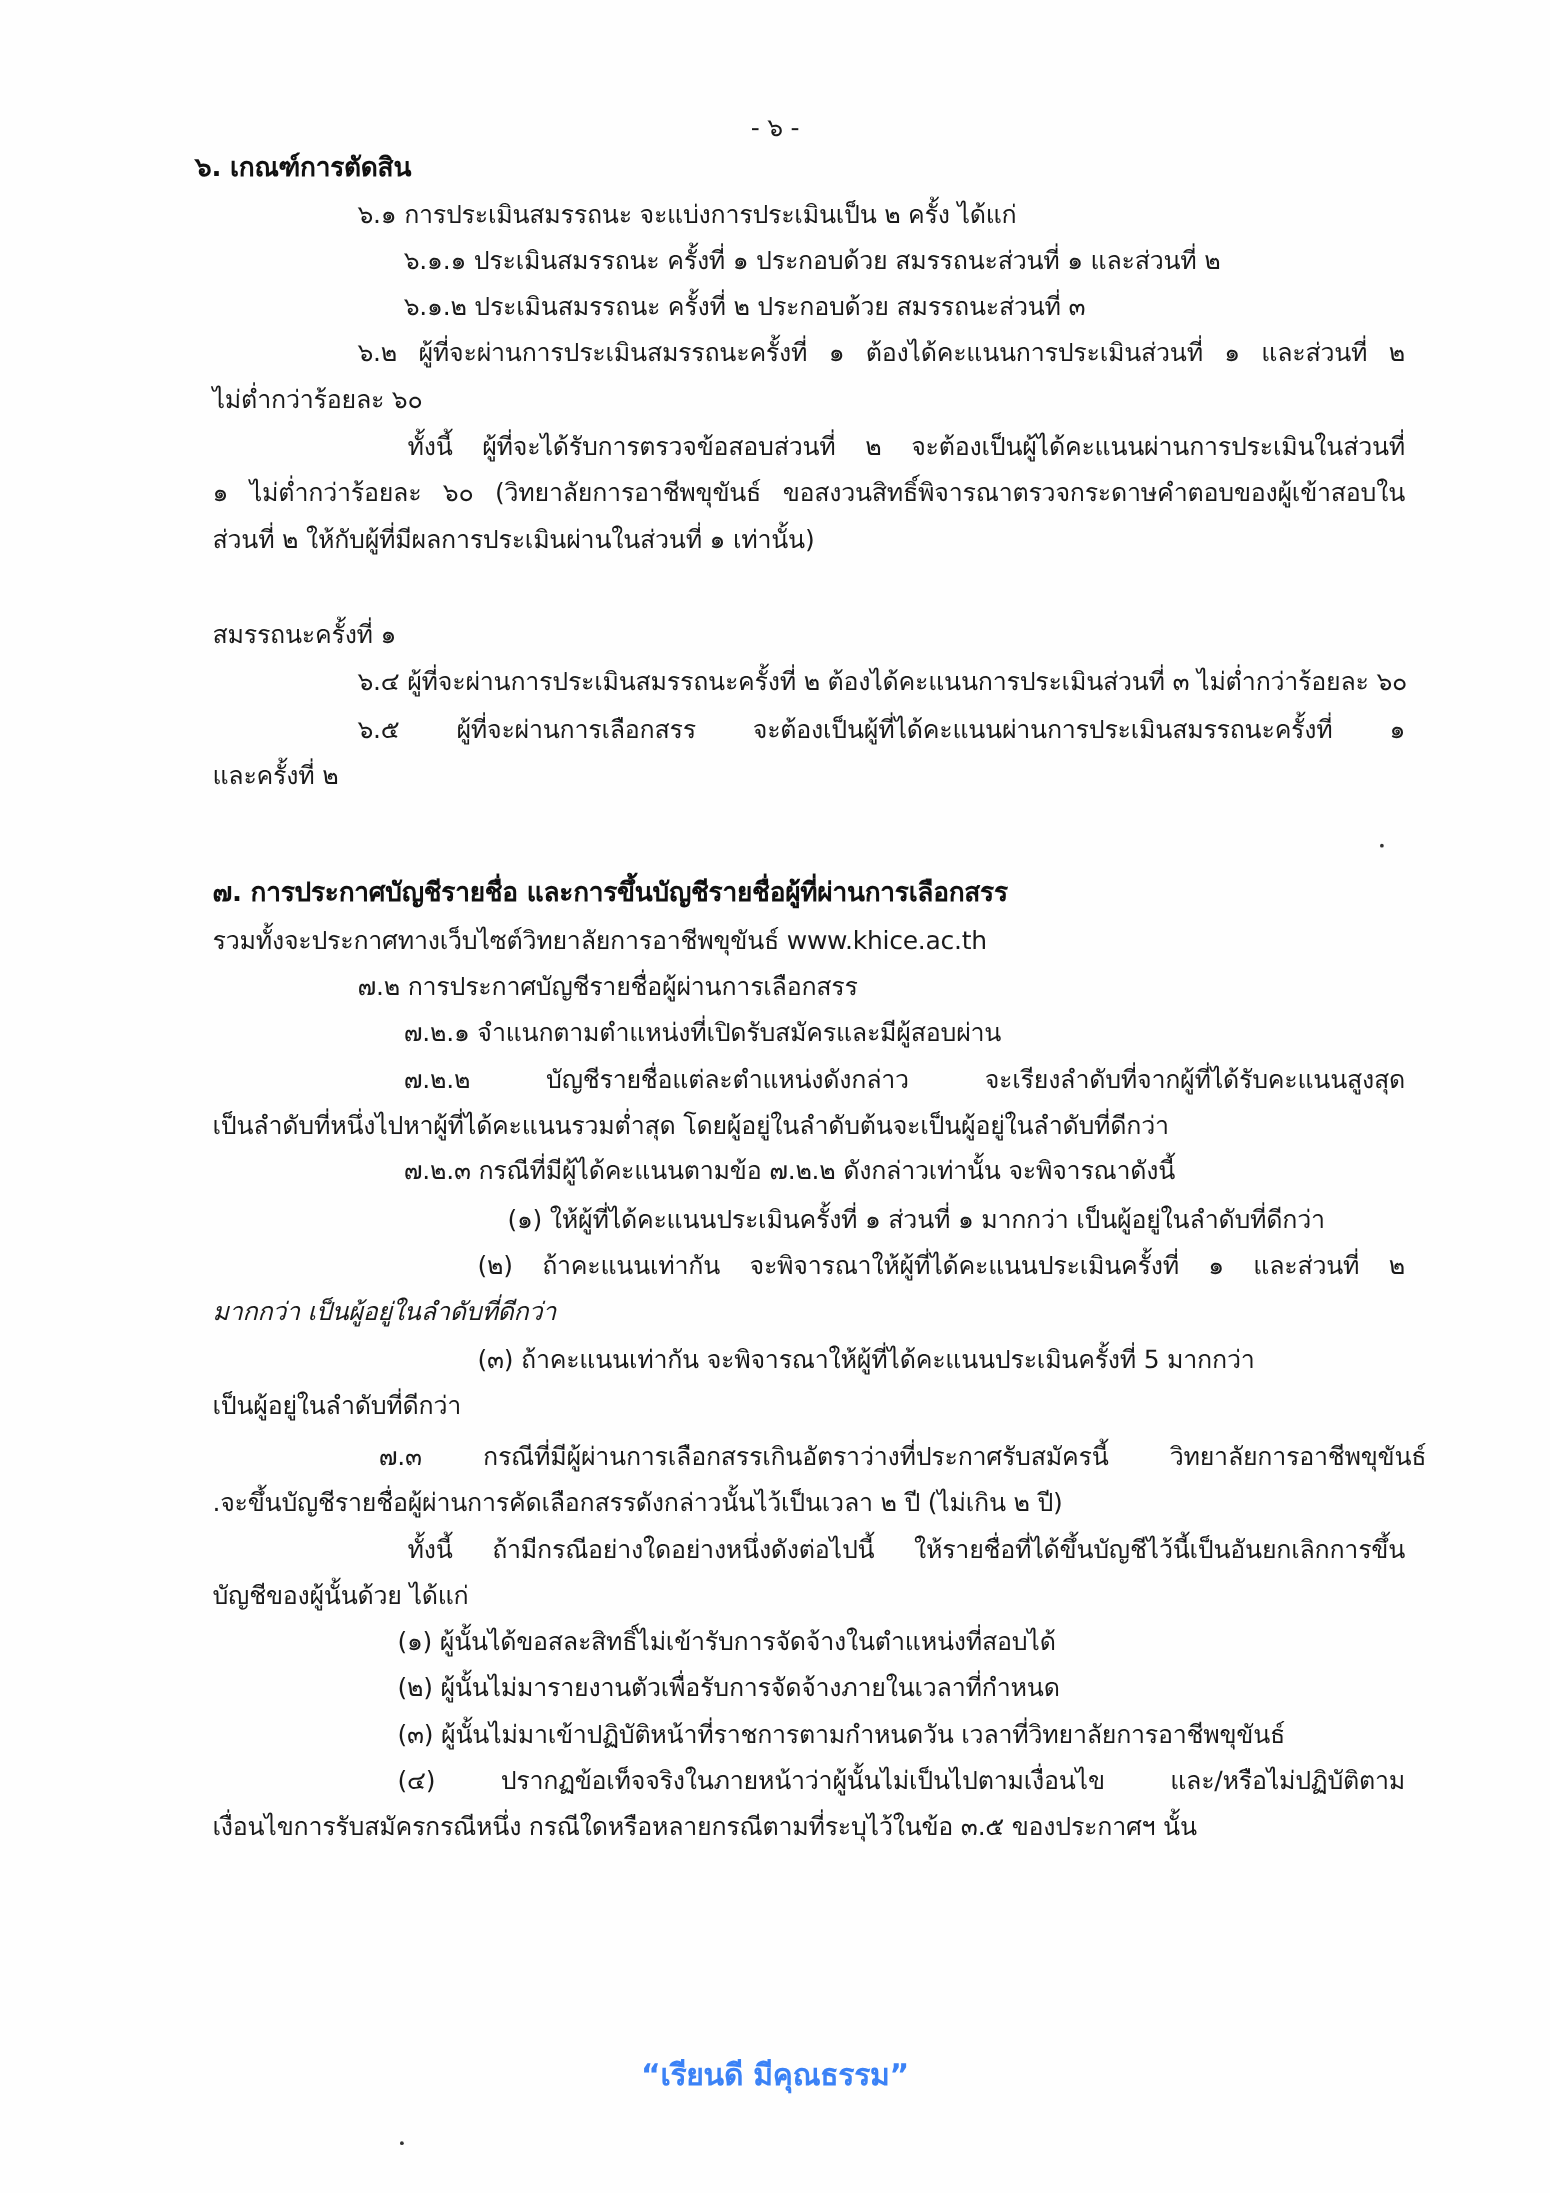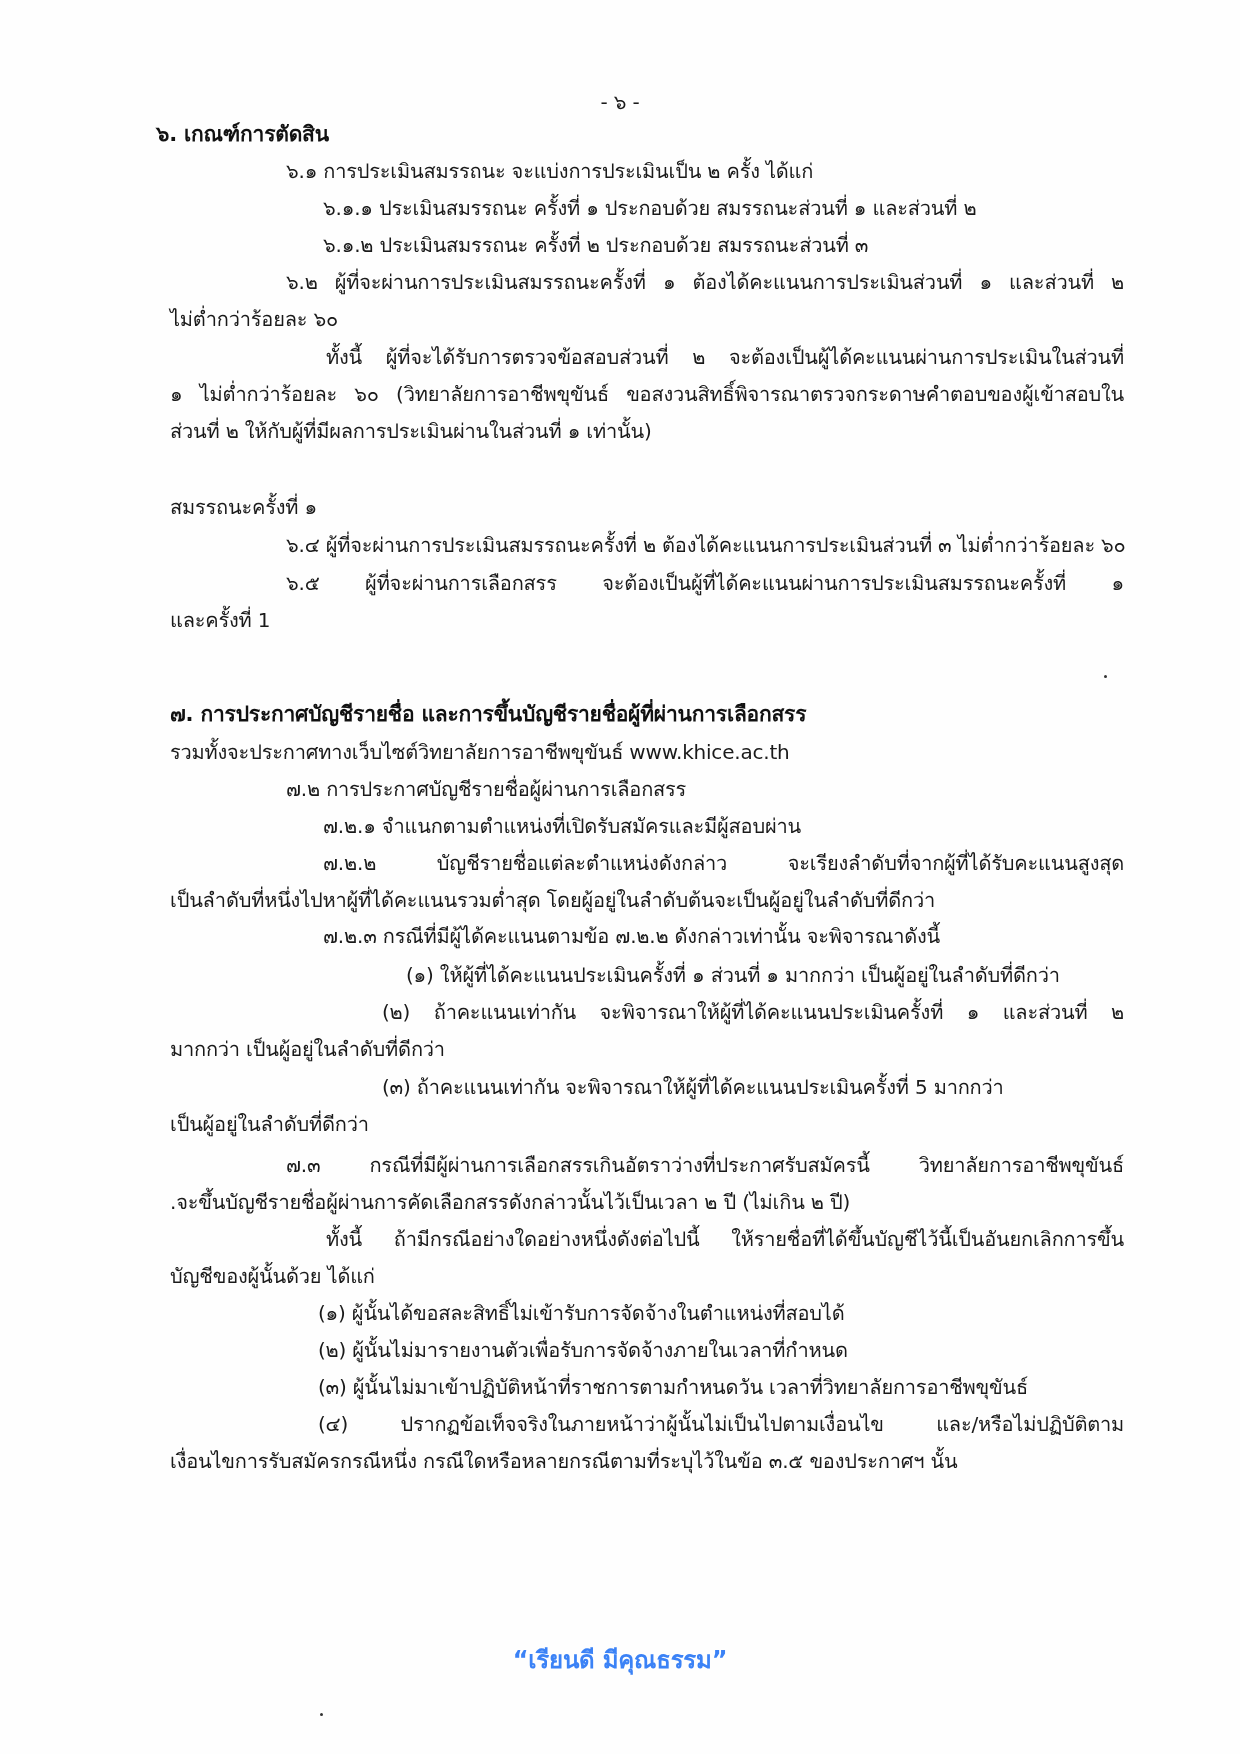--- a/index.html
+++ b/index.html
@@ -33,36 +33,36 @@
   <div class="ln" style="left:323px; top:194px;">๖.๑.๑ ประเมินสมรรถนะ  ครั้งที่ ๑  ประกอบด้วย  สมรรถนะส่วนที่ ๑ และส่วนที่ ๒</div>
   <div class="ln" style="left:323px; top:231px;">๖.๑.๒ ประเมินสมรรถนะ  ครั้งที่ ๒  ประกอบด้วย  สมรรถนะส่วนที่ ๓</div>
   <div class="ln just" style="left:286px; top:268px; width:838px;">๖.๒ ผู้ที่จะผ่านการประเมินสมรรถนะครั้งที่ ๑ ต้องได้คะแนนการประเมินส่วนที่ ๑ และส่วนที่ ๒</div>
   <div class="ln" style="left:170px; top:305px;">ไม่ต่ำกว่าร้อยละ ๖๐</div>
   <div class="ln just" style="left:326px; top:343px; width:798px;">ทั้งนี้  ผู้ที่จะได้รับการตรวจข้อสอบส่วนที่ ๒ จะต้องเป็นผู้ได้คะแนนผ่านการประเมินในส่วนที่</div>
   <div class="ln just" style="left:170px; top:380px; width:954px;">๑ ไม่ต่ำกว่าร้อยละ ๖๐ (วิทยาลัยการอาชีพขุขันธ์ ขอสงวนสิทธิ์พิจารณาตรวจกระดาษคำตอบของผู้เข้าสอบใน</div>
   <div class="ln" style="left:170px; top:417px;">ส่วนที่ ๒ ให้กับผู้ที่มีผลการประเมินผ่านในส่วนที่ ๑ เท่านั้น)</div>
   <div class="ln" style="left:170px; top:493px;">สมรรถนะครั้งที่ ๑</div>
   <div class="ln" style="left:286px; top:531px;">๖.๔ ผู้ที่จะผ่านการประเมินสมรรถนะครั้งที่ ๒ ต้องได้คะแนนการประเมินส่วนที่ ๓ ไม่ต่ำกว่าร้อยละ ๖๐</div>
   <div class="ln just" style="left:286px; top:569px; width:838px;">๖.๕ ผู้ที่จะผ่านการเลือกสรร  จะต้องเป็นผู้ที่ได้คะแนนผ่านการประเมินสมรรถนะครั้งที่ ๑</div>
-  <div class="ln" style="left:170px; top:606px;">และครั้งที่ 1</div>
+  <div class="ln" style="left:170px; top:606px;">และครั้งที่ ๒</div>
 
   <div class="ln bold" style="left:170px; top:700px;">๗. การประกาศบัญชีรายชื่อ  และการขึ้นบัญชีรายชื่อผู้ที่ผ่านการเลือกสรร</div>
 
   <div class="ln" style="left:170px; top:738px;">รวมทั้งจะประกาศทางเว็บไซต์วิทยาลัยการอาชีพขุขันธ์  www.khice.ac.th</div>
   <div class="ln" style="left:286px; top:775px;">๗.๒ การประกาศบัญชีรายชื่อผู้ผ่านการเลือกสรร</div>
   <div class="ln" style="left:323px; top:812px;">๗.๒.๑ จำแนกตามตำแหน่งที่เปิดรับสมัครและมีผู้สอบผ่าน</div>
   <div class="ln just" style="left:323px; top:849px; width:801px;">๗.๒.๒ บัญชีรายชื่อแต่ละตำแหน่งดังกล่าว  จะเรียงลำดับที่จากผู้ที่ได้รับคะแนนสูงสุด</div>
   <div class="ln" style="left:170px; top:886px;">เป็นลำดับที่หนึ่งไปหาผู้ที่ได้คะแนนรวมต่ำสุด  โดยผู้อยู่ในลำดับต้นจะเป็นผู้อยู่ในลำดับที่ดีกว่า</div>
   <div class="ln" style="left:323px; top:922px;">๗.๒.๓ กรณีที่มีผู้ได้คะแนนตามข้อ ๗.๒.๒ ดังกล่าวเท่านั้น  จะพิจารณาดังนี้</div>
   <div class="ln" style="left:382px; top:961px;margin-left:24px;">(๑) ให้ผู้ที่ได้คะแนนประเมินครั้งที่ ๑ ส่วนที่ ๑ มากกว่า เป็นผู้อยู่ในลำดับที่ดีกว่า</div>
   <div class="ln just" style="left:382px; top:998px; width:742px;">(๒) ถ้าคะแนนเท่ากัน  จะพิจารณาให้ผู้ที่ได้คะแนนประเมินครั้งที่ ๑ และส่วนที่ ๒</div>
-  <div class="ln" style="left:170px; top:1035px;">มากกว่า  เป็นผู้อยู่ในลำดับที่ดีกว่า</div>
+  <div class="ln" style="left:170px; top:1035px;font-style:italic;">มากกว่า  เป็นผู้อยู่ในลำดับที่ดีกว่า</div>
   <div class="ln" style="left:382px; top:1073px;">(๓) ถ้าคะแนนเท่ากัน  จะพิจารณาให้ผู้ที่ได้คะแนนประเมินครั้งที่ 5 มากกว่า</div>
   <div class="ln" style="left:170px; top:1110px;">เป็นผู้อยู่ในลำดับที่ดีกว่า</div>
-  <div class="ln just" style="left:286px; top:1151px; width:838px;">๗.๓ กรณีที่มีผู้ผ่านการเลือกสรรเกินอัตราว่างที่ประกาศรับสมัครนี้  วิทยาลัยการอาชีพขุขันธ์</div>
+  <div class="ln just" style="left:303px; top:1151px; width:838px;">๗.๓ กรณีที่มีผู้ผ่านการเลือกสรรเกินอัตราว่างที่ประกาศรับสมัครนี้  วิทยาลัยการอาชีพขุขันธ์</div>
   <div class="ln" style="left:170px; top:1188px;">.จะขึ้นบัญชีรายชื่อผู้ผ่านการคัดเลือกสรรดังกล่าวนั้นไว้เป็นเวลา ๒ ปี (ไม่เกิน ๒ ปี)</div>
   <div class="ln just" style="left:326px; top:1225px; width:798px;">ทั้งนี้  ถ้ามีกรณีอย่างใดอย่างหนึ่งดังต่อไปนี้  ให้รายชื่อที่ได้ขึ้นบัญชีไว้นี้เป็นอันยกเลิกการขึ้น</div>
   <div class="ln" style="left:170px; top:1262px;">บัญชีของผู้นั้นด้วย  ได้แก่</div>
   <div class="ln" style="left:318px; top:1299px;">(๑) ผู้นั้นได้ขอสละสิทธิ์ไม่เข้ารับการจัดจ้างในตำแหน่งที่สอบได้</div>
   <div class="ln" style="left:318px; top:1336px;">(๒) ผู้นั้นไม่มารายงานตัวเพื่อรับการจัดจ้างภายในเวลาที่กำหนด</div>
   <div class="ln" style="left:318px; top:1373px;">(๓) ผู้นั้นไม่มาเข้าปฏิบัติหน้าที่ราชการตามกำหนดวัน  เวลาที่วิทยาลัยการอาชีพขุขันธ์</div>
   <div class="ln just" style="left:318px; top:1410px; width:806px;">(๔) ปรากฏข้อเท็จจริงในภายหน้าว่าผู้นั้นไม่เป็นไปตามเงื่อนไข และ/หรือไม่ปฏิบัติตาม</div>
   <div class="ln" style="left:170px; top:1447px;">เงื่อนไขการรับสมัครกรณีหนึ่ง  กรณีใดหรือหลายกรณีตามที่ระบุไว้ในข้อ ๓.๕ ของประกาศฯ นั้น</div>
 
   <div class="ln center motto" style="top:1646px;">“เรียนดี มีคุณธรรม”</div>

